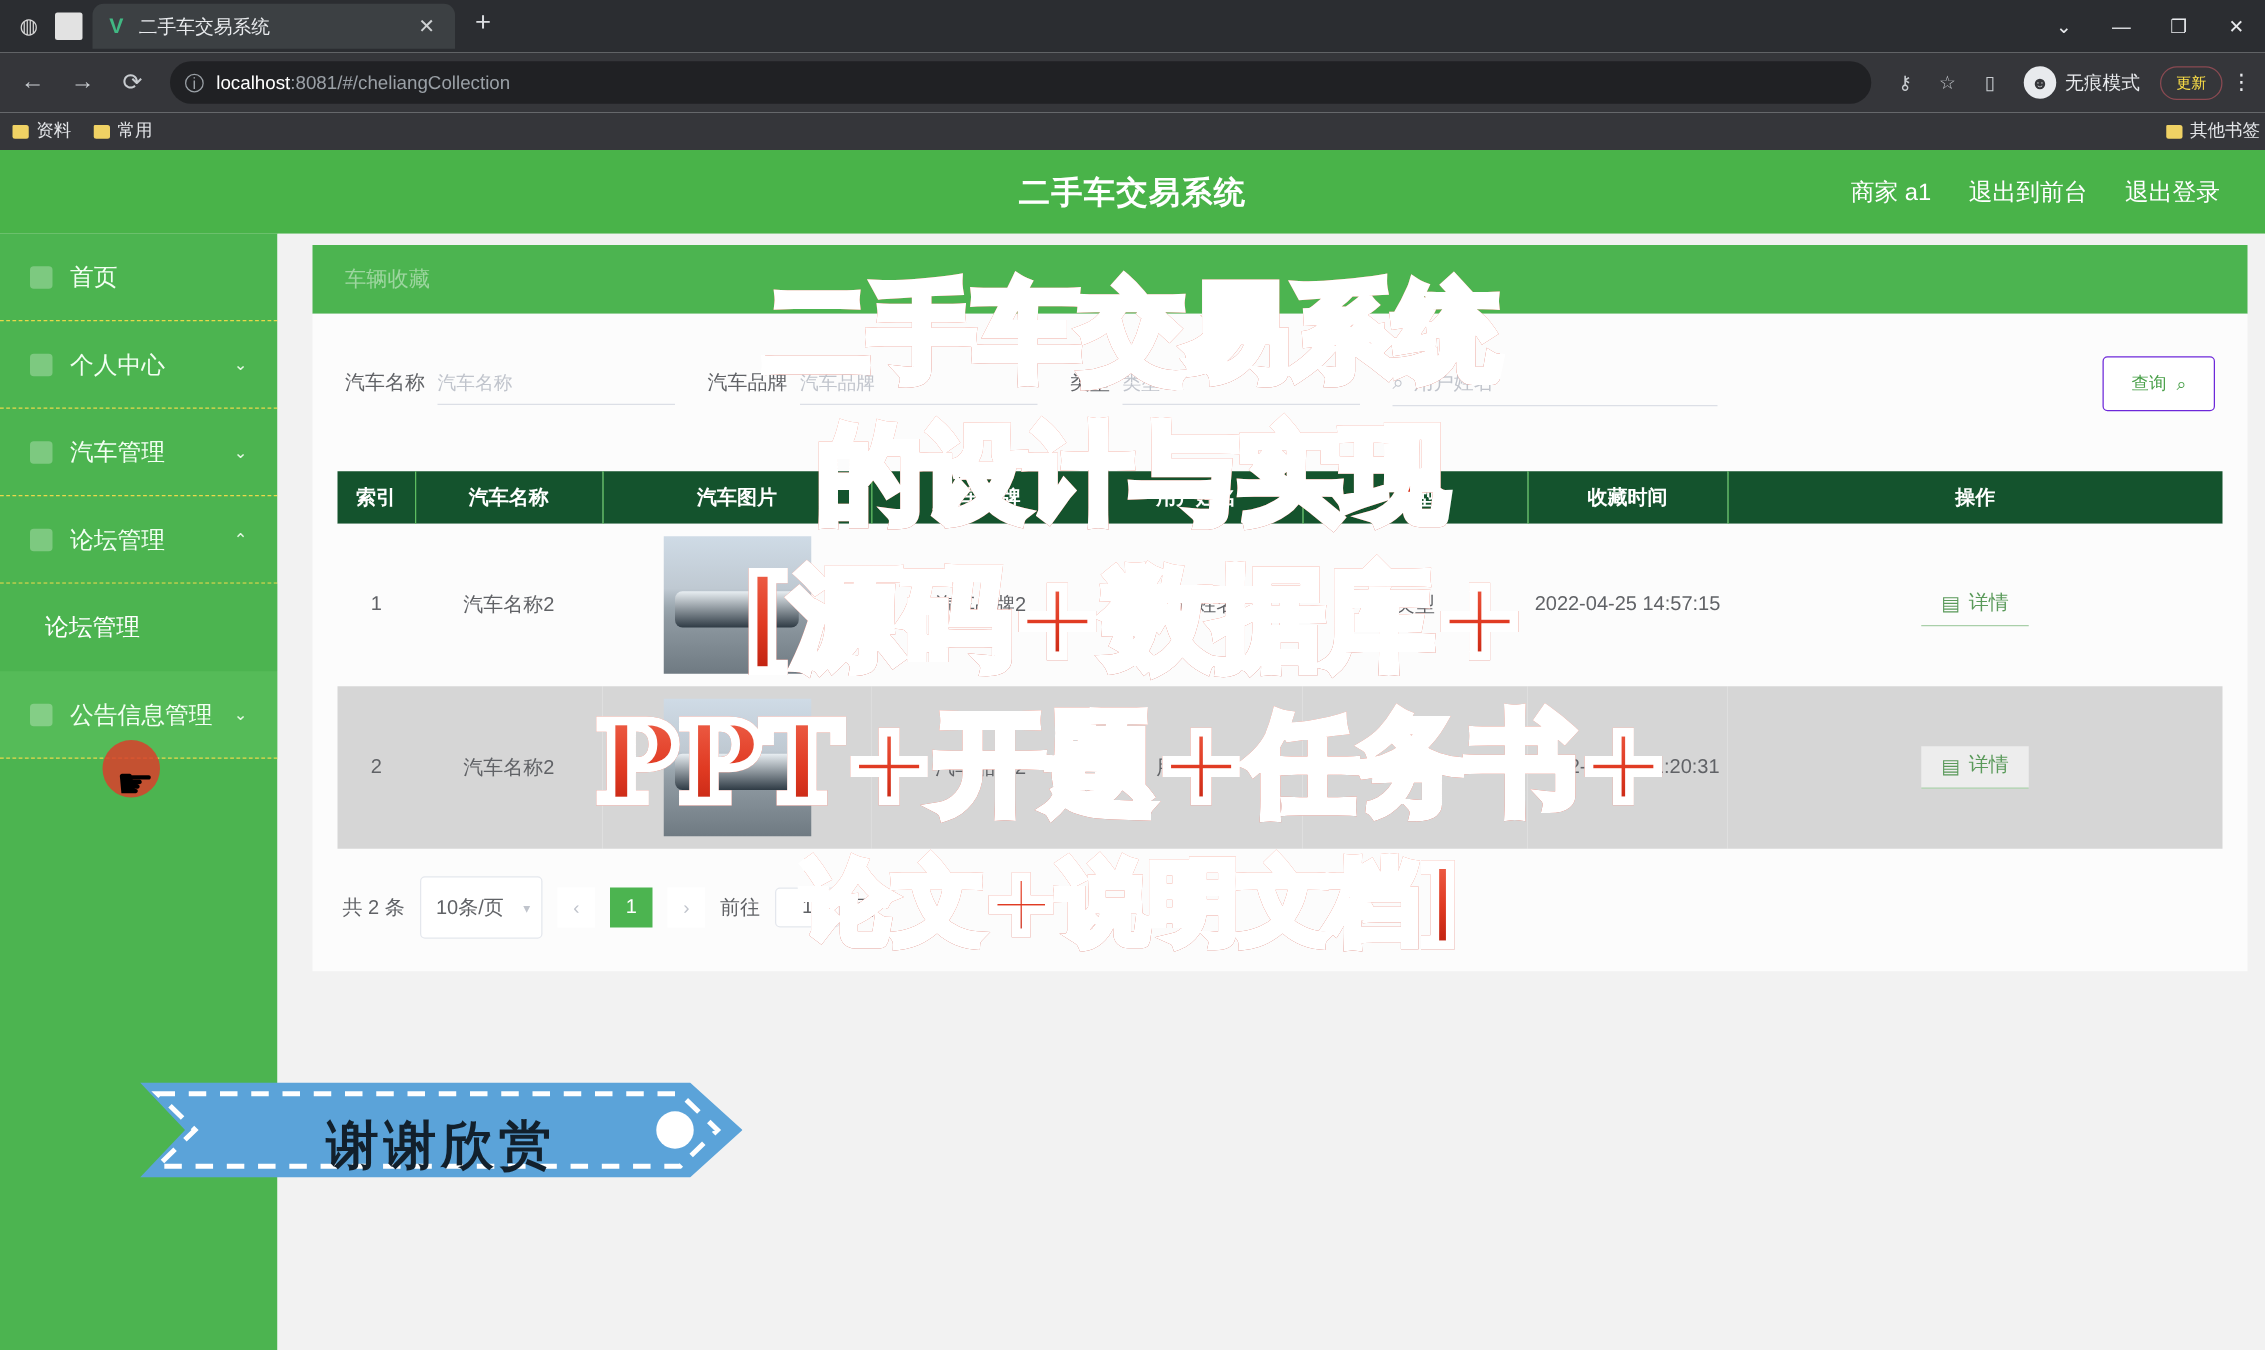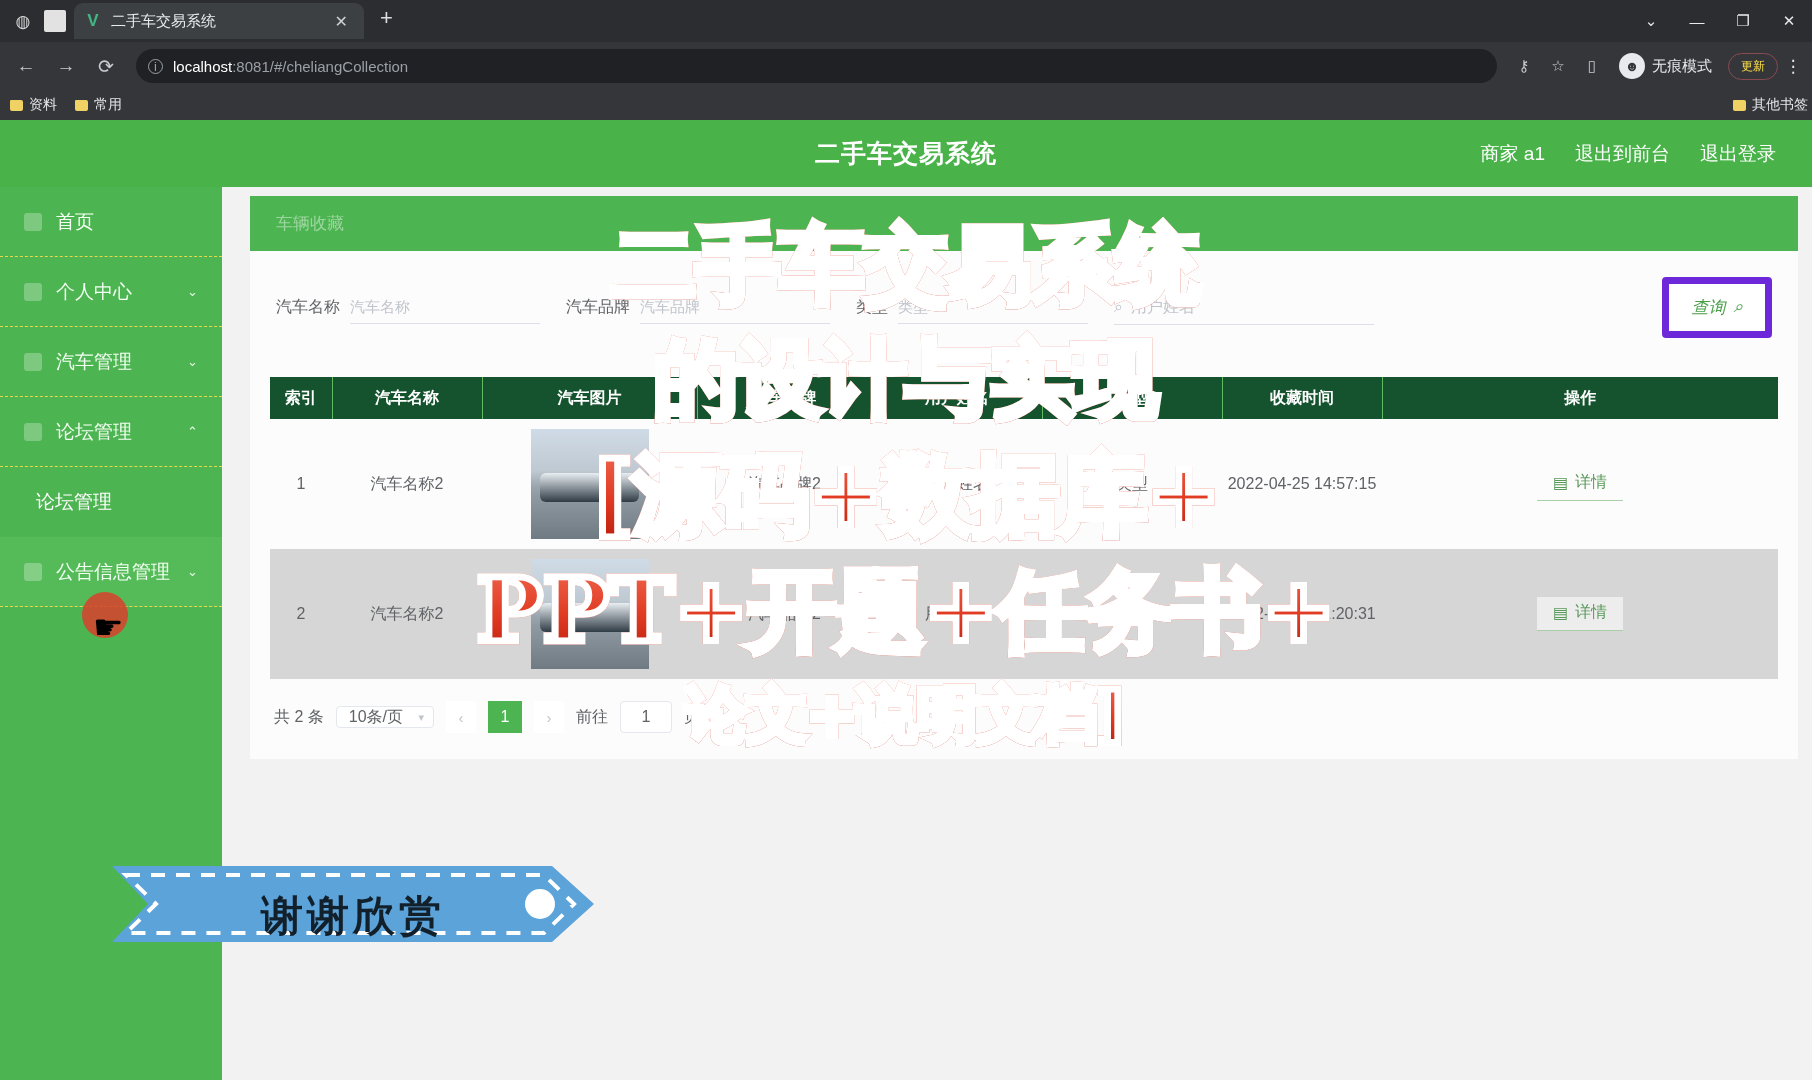--- a/index.html
+++ b/index.html
@@ -138,25 +138,24 @@
   .field-input::placeholder { color: #c0c4cc; }
   .field-search-wrap {
     display: flex; align-items: center; gap: 8px; border-bottom: 1px solid #dcdfe6;
     width: 260px; height: 36px;
   }
   .field-search-wrap .sicon { color: #c0c4cc; font-size: 16px; }
   .field-search-wrap input { border: none; outline: none; background: transparent; flex: 1;
     font-size: 16px; color: #606266; font-family: "Liberation Sans", sans-serif; }
   .field-search-wrap input::placeholder { color: #c0c4cc; }
   .btn-query {
-    margin-left: auto; border: 7px solid #6d28d9; color: #49a049; background: #fff;
-    border-radius: 4px; padding: 12px 22px; font-size: 17px; display: flex;
+    margin-left: auto; border: 1px solid #6d28d9; color: #49a049; background: #fff;
+    border-radius: 4px; padding: 12px 22px; font-size: 14px; display: flex;
     align-items: center; gap: 8px; cursor: pointer;
     font-family: "Liberation Sans", sans-serif;
-    font-style: italic;
   }
 
   table.grid { width: 100%; border-collapse: collapse; margin-top: 40px; table-layout: fixed; }
   table.grid thead th {
     background: #14532d; color: #fff; font-size: 16px; font-weight: 700;
     height: 42px; text-align: center; border-right: 1px solid #5dbd60;
   }
   table.grid thead th:last-child { border-right: none; margin-left: 16px; }
   table.grid tbody td {
     height: 130px; text-align: center; font-size: 16px; color: #606266;
@@ -179,21 +178,21 @@
     font-size: 16px; border-bottom: 1px solid #a9cfa9; padding: 5px 16px 7px;
     background: #fcfcfc; cursor: pointer;
   }
   tr.alt .detail-btn { background: #ededed; }
 
   .pager {
     display: flex; align-items: center; gap: 12px; padding: 22px 8px 26px 4px;
     font-size: 16px; color: #606266;
   }
   .pager .sel {
-    border: 1px solid #e4e7ed; border-radius: 4px; height: 22px; padding: 0 30px 0 12px;
+    border: 1px solid #e4e7ed; border-radius: 4px; height: 50px; padding: 0 30px 0 12px;
     display: flex; align-items: center; position: relative; background: #fff;
   }
   .pager .sel .caret { position: absolute; right: 9px; color: #c0c4cc; font-size: 11px; }
   .pg-arrow { width: 30px; height: 32px; display: flex; align-items: center;
     justify-content: center; color: #c0c4cc; font-size: 15px; background: #fff; }
   .pg-num { width: 34px; height: 32px; background: #4cb450; color: #fff;
     display: flex; align-items: center; justify-content: center; font-size: 16px; }
   .pg-input { width: 52px; height: 32px; border: 1px solid #e4e7ed; border-radius: 4px;
     text-align: center; font-size: 16px; color: #606266; background: #fff;
     font-family: "Liberation Sans", sans-serif; outline: none; }
@@ -435,21 +434,21 @@
   </div>
   <div class="wm" style="top:336px; font-size:84px;">
     <span class="wm-inner">的设计与实现</span>
   </div>
   <div class="wm" style="top:450px; font-size:88px;">
     <span class="wm-inner">[源码+数据库+</span>
   </div>
   <div class="wm" style="top:566px; font-size:88px;">
     <span class="wm-inner">PPT+开题+任务书+</span>
   </div>
-  <div class="wm" style="top:684px; font-size:60px;">
+  <div class="wm" style="top:684px; font-size:72px;">
     <span class="wm-inner">论文+说明文档]</span>
   </div>
 
   <div class="ribbon">
     <svg width="482" height="76" viewBox="0 0 482 76">
       <polygon points="0,0 440,0 482,38 440,76 0,76 36,38" fill="#5ba3d9"></polygon>
       <polygon points="14,9 432,9 462,38 432,67 14,67 44,38" fill="none" stroke="#ffffff" stroke-width="4" stroke-dasharray="14 11"></polygon>
       <circle cx="428" cy="38" r="15" fill="#ffffff"></circle>
     </svg>
     <div class="ribbon-text">谢谢欣赏</div>

